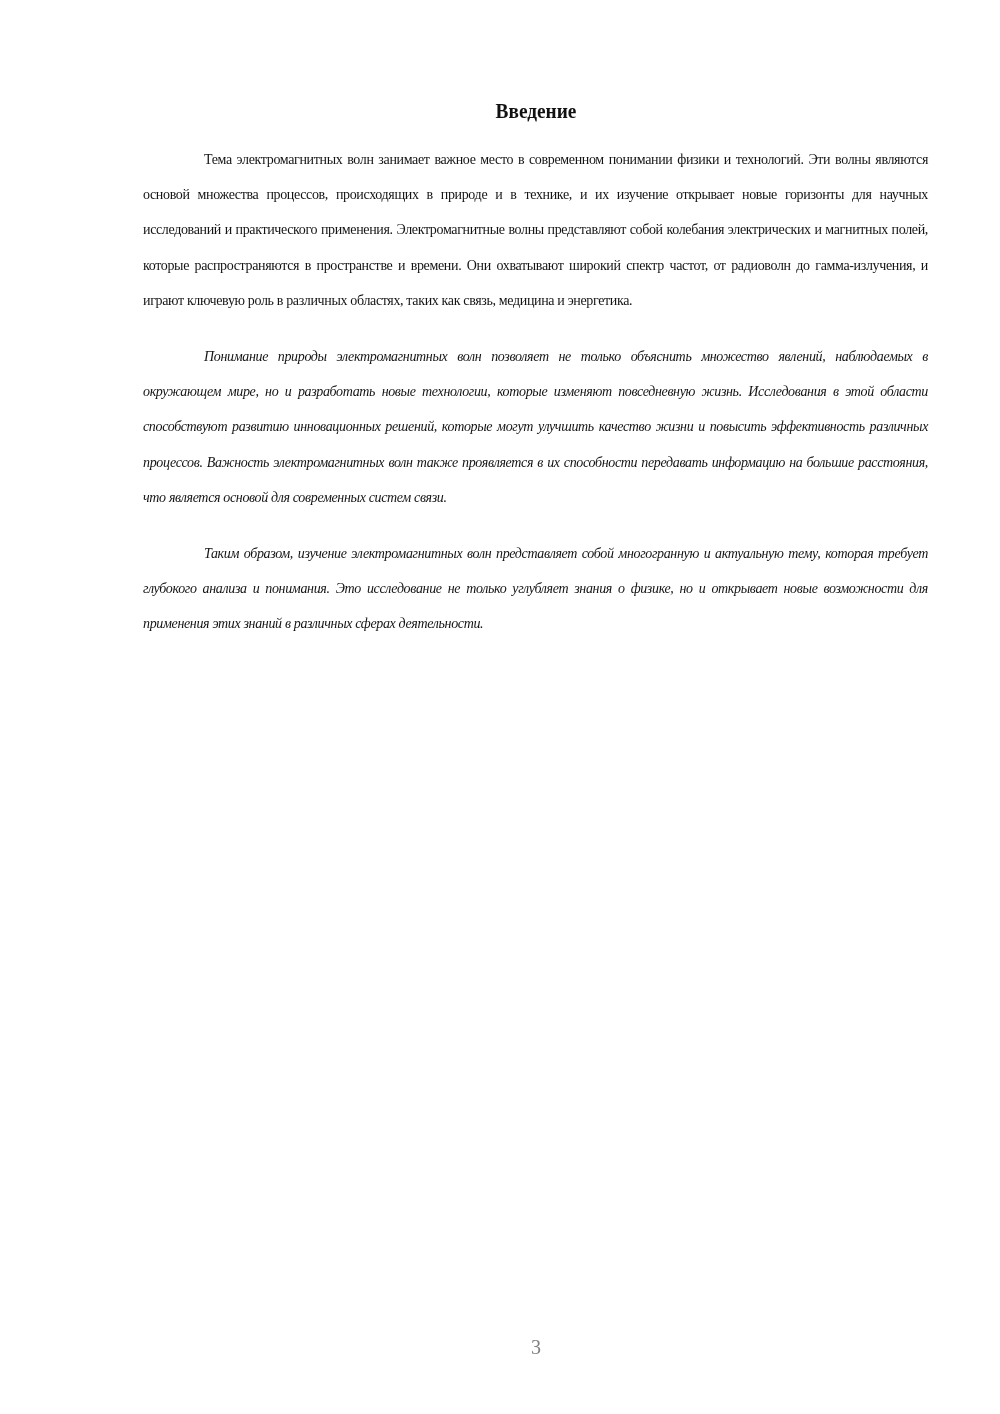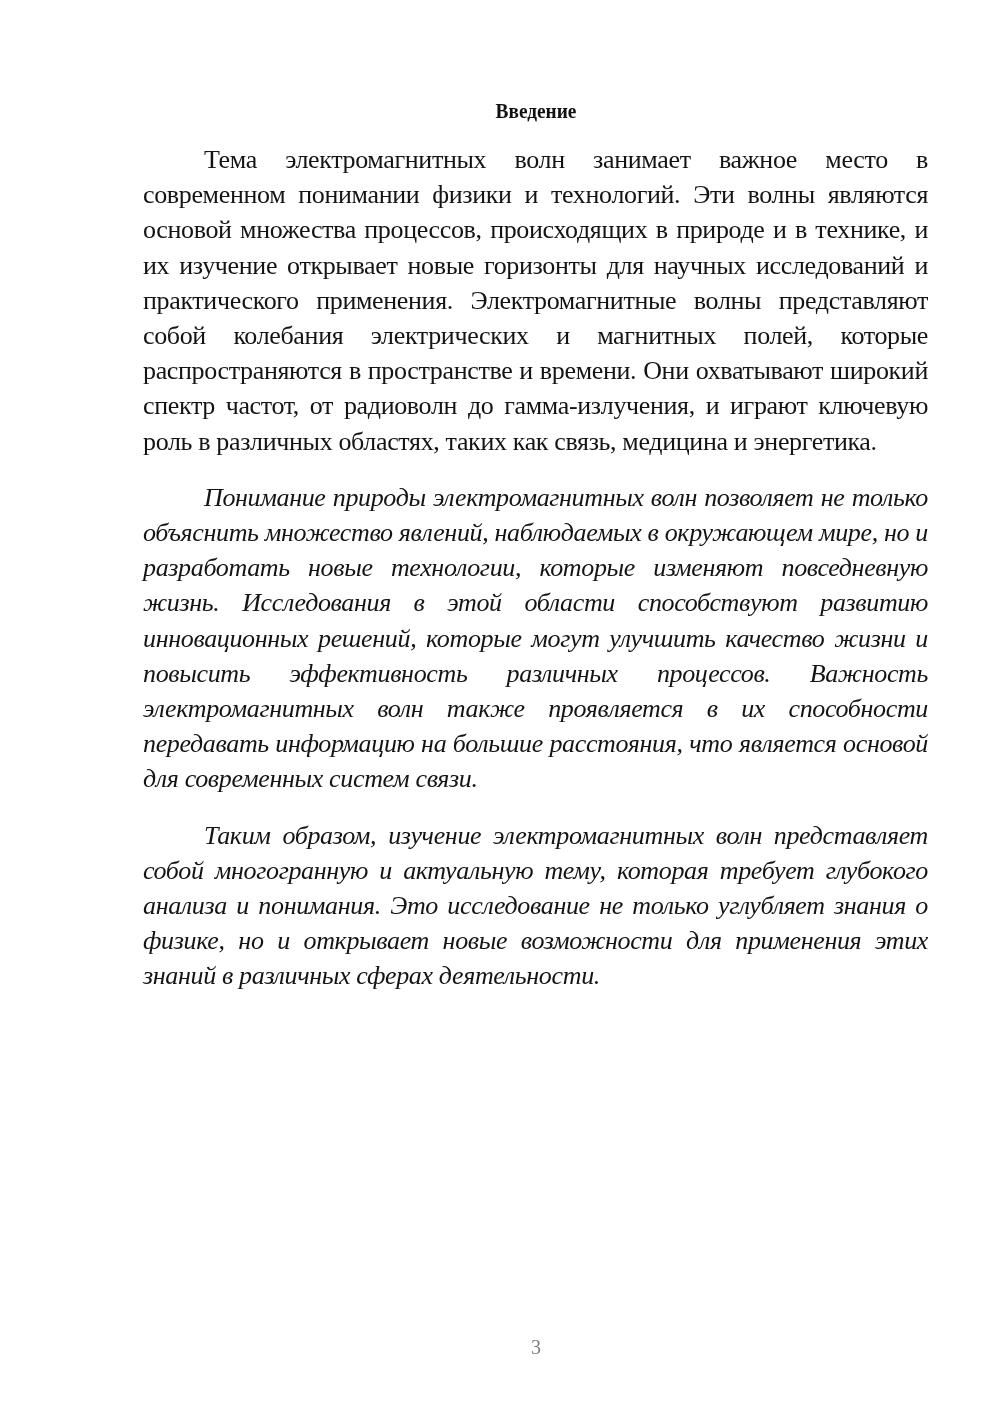--- a/index.html
+++ b/index.html
@@ -36,21 +36,21 @@
       transform-origin: 536px 0;
     }
     .body {
       position: absolute;
       left: 143px;
       width: 785px;
       top: 142px;
     }
     .para {
       margin: 0;
-      font-size: 26px;
+      font-size: 14px;
       line-height: 35.2px;
       text-align: justify;
       text-indent: 61px;
       letter-spacing: -0.35px;
       word-spacing: 0px;
       color: #141414;
     }
     .para + .para {
       margin-top: 21px;
       font-style: italic;

